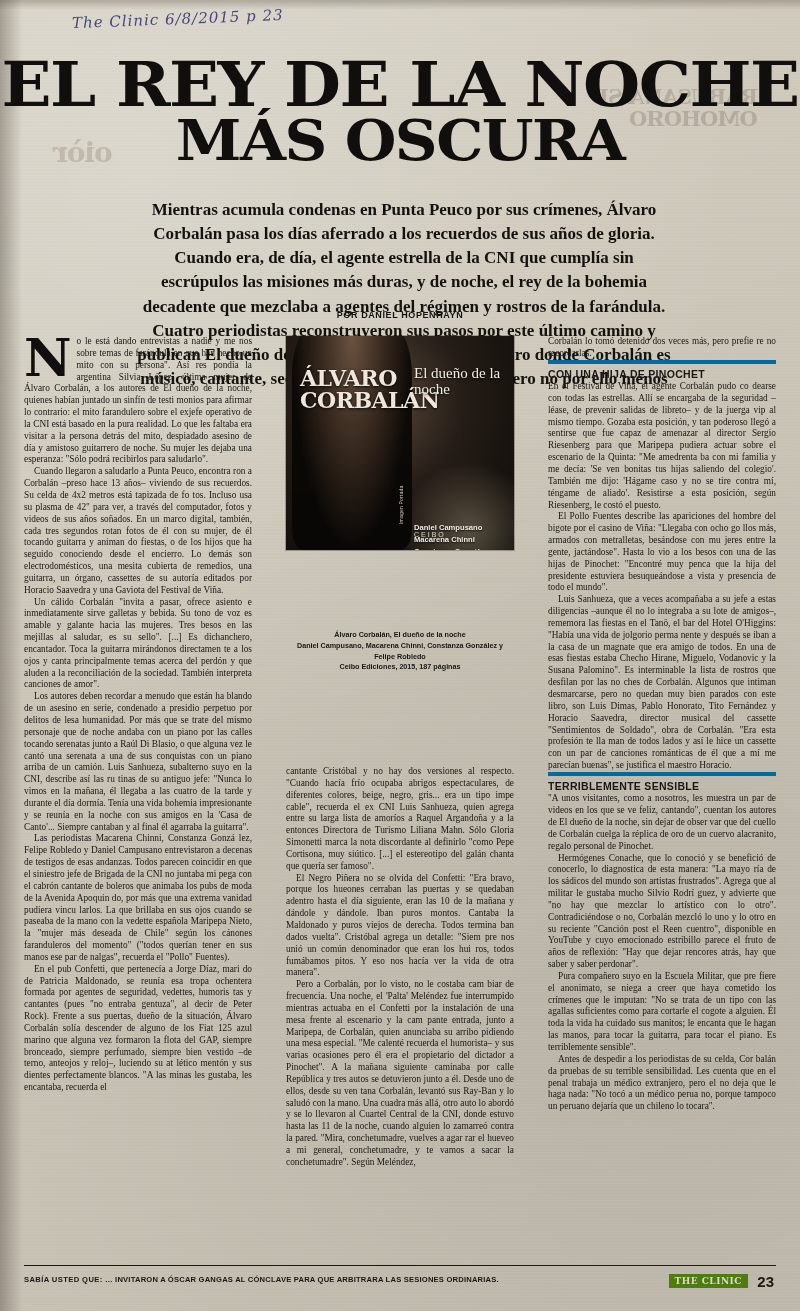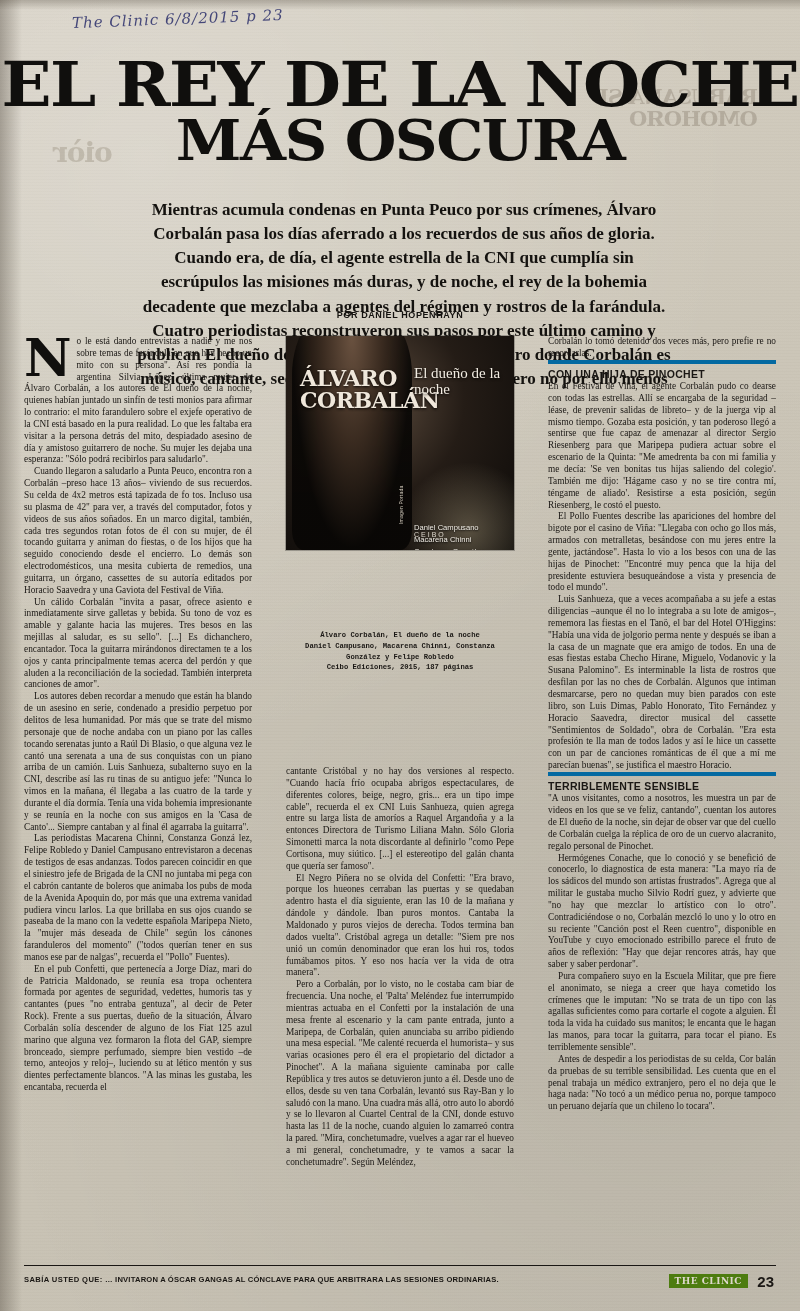--- a/index.html
+++ b/index.html
@@ -217,21 +217,21 @@
   }
   .photo .authors {
     position: absolute;
     left: 128px;
     top: 186px;
     width: 96px;
     font-family: "Liberation Sans", sans-serif;
     font-size: 7.6px;
     line-height: 1.55;
     color: #f0ece4;
-    font-weight: normal;
+    font-weight: bold;
     text-shadow: 0 1px 2px rgba(0,0,0,0.9);
   }
   .photo .pub {
     position: absolute;
     left: 128px;
     bottom: 12px;
     font-family: "Liberation Sans", sans-serif;
     font-size: 7px;
     color: #ded8cd;
     letter-spacing: 2px;
@@ -254,21 +254,21 @@
     width: 150px;
     height: 150px;
     background: radial-gradient(circle, rgba(255,236,190,0.28), rgba(255,200,120,0) 65%);
   }
   .photocaption {
     position: absolute;
     left: 262px;
     top: 620px;
     width: 228px;
     text-align: center;
-    font-family: Liberation Mono, monospace;
+    font-family: Liberation Sans, sans-serif;
     font-size: 7.2px;
     font-weight: bold;
     line-height: 1.5;
     color: #1a1714;
   }
 
   
   .footrule {
     position: absolute;
     left: 0;

